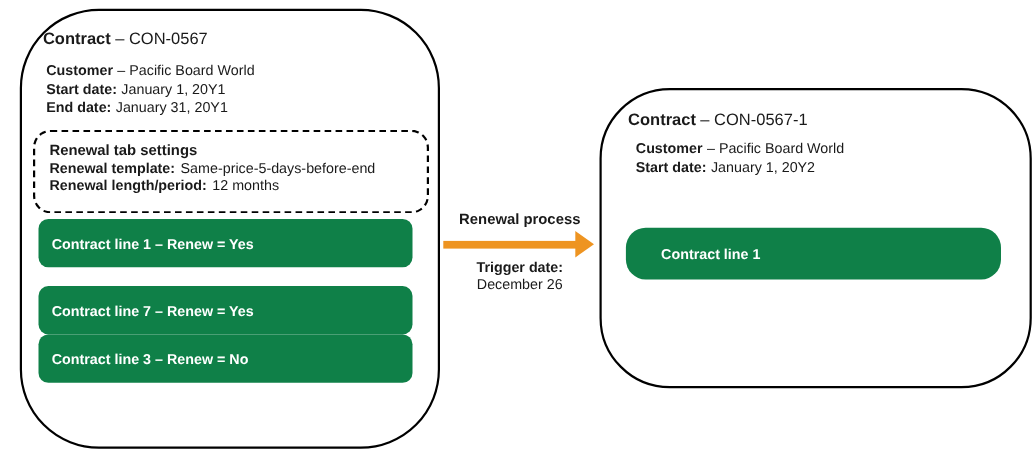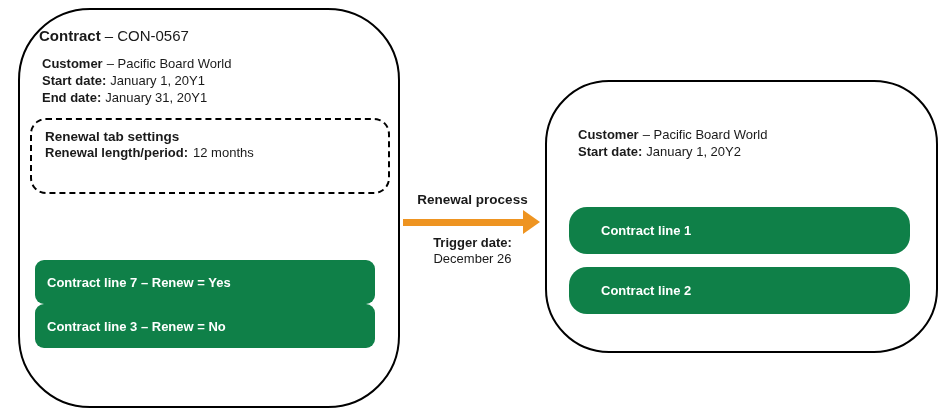--- a/index.html
+++ b/index.html
@@ -77,41 +77,47 @@
     <div class="field">
       <span class="b">Start date:</span><span>January 1, 20Y1</span>
     </div>
     <div class="field">
       <span class="b">End date:</span><span>January 31, 20Y1</span>
     </div>
   </div>
   <div class="renewal-box">
     <div class="renewal-title">Renewal tab settings</div>
     <div class="renewal-row">
+      <span class="b">Renewal template:</span><span>Same-price-5-days-before-end</span>
+    </div>
+    <div class="renewal-row">
       <span class="b">Renewal length/period:</span><span>12 months</span>
     </div>
   </div>
+  <div class="line-bar line-bar-0">Contract line 1 – Renew = Yes</div>
   <div class="line-bar line-bar-1">Contract line 7 – Renew = Yes</div>
   <div class="line-bar line-bar-2">Contract line 3 – Renew = No</div>
 </div>
 
 <div class="process-label">Renewal process</div>
 <div class="arrow">
   <div class="arrow-shaft"></div>
   <div class="arrow-head"></div>
 </div>
 <div class="trigger">
   <div class="trigger-label">Trigger date:</div>
   <div class="trigger-value">December 26</div>
 </div>
 
 <div class="contract-box box-renewed">
+  <div class="box-title">
+    <span class="b">Contract</span><span>– CON-0567-1</span>
+  </div>
   <div class="fields">
     <div class="field">
       <span class="b">Customer</span><span>– Pacific Board World</span>
     </div>
     <div class="field">
       <span class="b">Start date:</span><span>January 1, 20Y2</span>
     </div>
   </div>
   <div class="line-bar line-bar-0">Contract line 1</div>
-  <div class="line-bar line-bar-1">Contract line 2</div>
 </div>
 
 </body></html>

